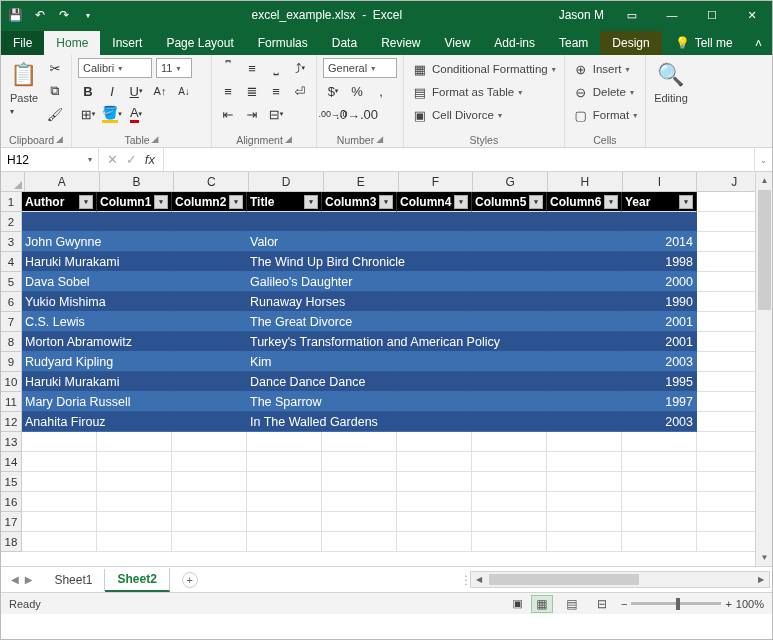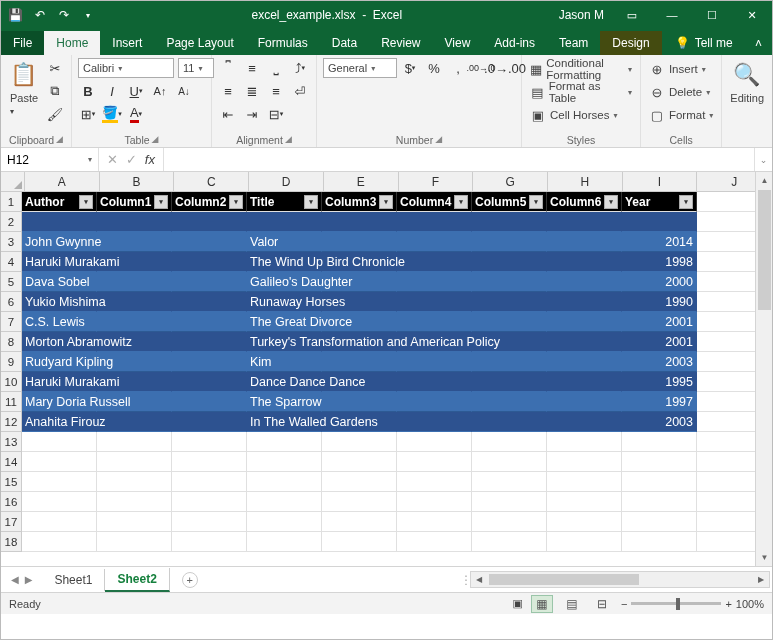--- a/index.html
+++ b/index.html
@@ -151,21 +151,21 @@
     </div>
     <div class="label">
         <span>Clipboard</span>
         <span class="launch">◢</span>
       </div>
   </div>
 
   <div class="rgroup" style="min-width:140px">
     <div class="body" style="flex-direction:column;gap:3px">
       <div class="btnrow">
-        <div class="sel" style="width:96px">
+        <div class="sel" style="width:74px">
             <span>Calibri</span>
             <span class="arr">▾</span>
           </div>
         <div class="sel" style="width:36px">
             <span>11</span>
             <span class="arr">▾</span>
           </div>
       </div>
       <div class="btnrow">
         <span class="ibtn">
@@ -219,21 +219,21 @@
         <span class="ibtn">⊟<span style="font-size:7px">▾</span></span>
       </div>
     </div>
     <div class="label">
         <span>Alignment</span>
         <span class="launch">◢</span>
       </div>
   </div>
 
   <div class="rgroup">
-    <div class="body" style="flex-direction:row;gap:3px">
+    <div class="body" style="flex-direction:column;gap:3px">
       <div class="sel" style="width:74px">
           <span>General</span>
           <span class="arr">▾</span>
         </div>
       <div class="btnrow">
         <span class="ibtn">$<span style="font-size:7px">▾</span></span>
         <span class="ibtn">%</span>
         <span class="ibtn">,</span>
       </div>
       <div class="btnrow">
@@ -254,21 +254,21 @@
           <span>Conditional Formatting</span>
           <span class="arr">▾</span>
         </div>
       <div class="ribitem">
           <span class="ic">▤</span>
           <span>Format as Table</span>
           <span class="arr">▾</span>
         </div>
       <div class="ribitem">
           <span class="ic">▣</span>
-          <span>Cell Horses</span>
+          <span>Cell Divorce</span>
           <span class="arr">▾</span>
         </div>
     </div>
     <div class="label">
         <span>Styles</span>
       </div>
   </div>
 
   <div class="rgroup">
     <div class="body" style="flex-direction:column;gap:1px">

